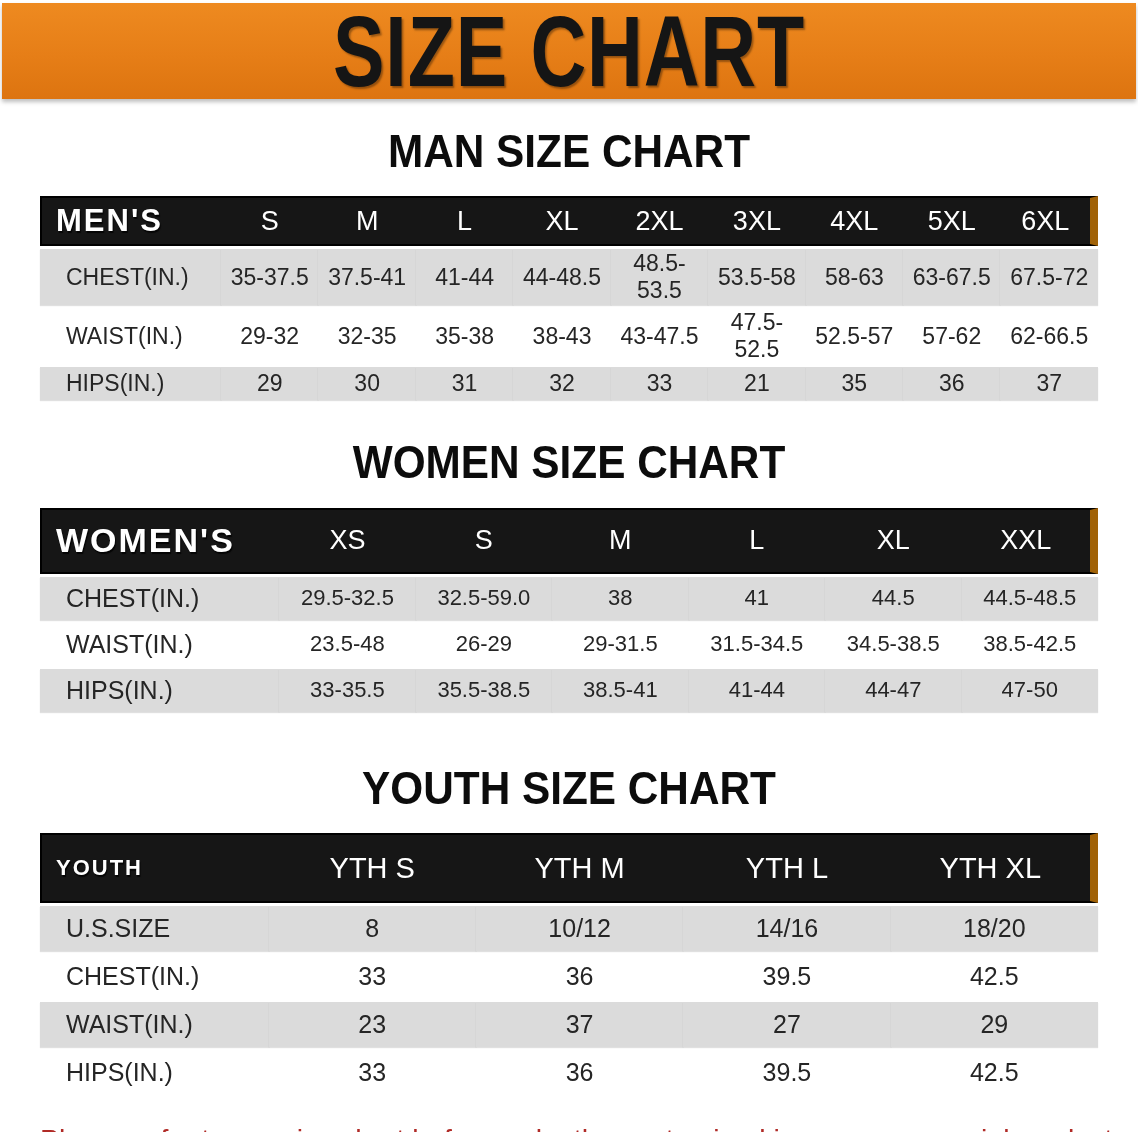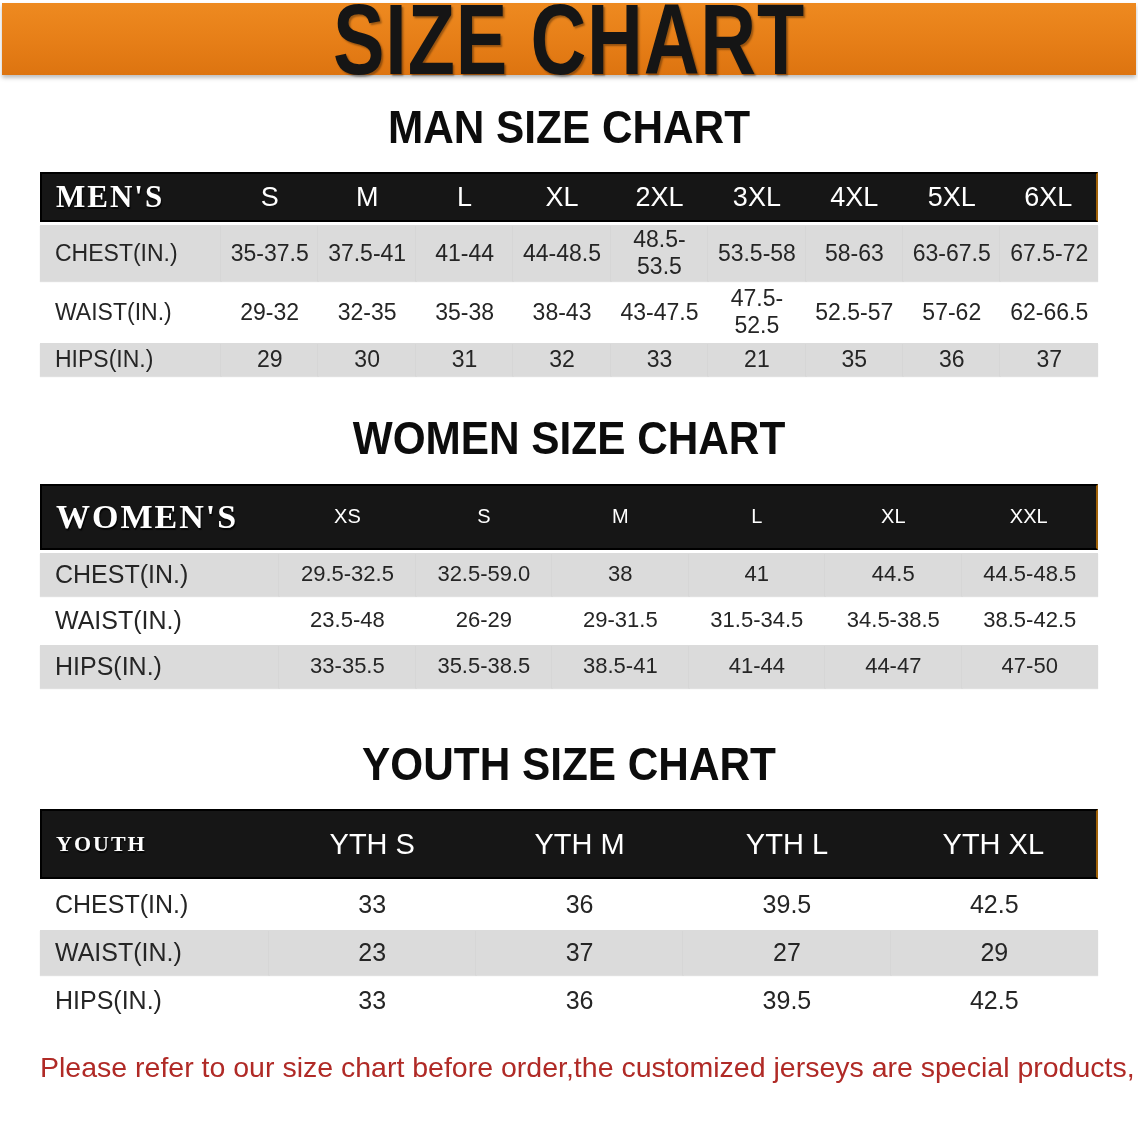--- a/index.html
+++ b/index.html
@@ -2,21 +2,21 @@
 <html><head>
 <meta charset="utf-8">
 <style>
   html,body{margin:0;padding:0;}
   body{
     width:1138px;height:1132px;overflow:hidden;background:#ffffff;
     font-family:"Liberation Sans", sans-serif;
   }
   
   .banner{
-    height:72px;margin:3px 2px 0 2px;
+    height:96px;margin:3px 2px 0 2px;
     background:linear-gradient(180deg,#ee8a20 0%,#e67e17 55%,#dd7410 100%);
     display:flex;align-items:center;justify-content:center;
     box-shadow:0 3px 4px rgba(0,0,0,0.25);
   }
   .banner-title{
     font-size:92px;font-weight:bold;color:#151515;
     letter-spacing:1px;line-height:1;
     transform:scale(0.84,1.08);
     text-shadow:2px 2px 2px rgba(0,0,0,0.35);
     white-space:nowrap;
@@ -32,42 +32,42 @@
   .heading-youth{margin-top:47px;}
   
   .size-table{
     width:1058px;margin:15px auto 0 auto;
     border-collapse:separate;border-spacing:0 3px;
     table-layout:fixed;
   }
   .band th{
     background:#161616;color:#ffffff;border-top:2px solid #000;border-bottom:2px solid #000;
   }
-  .band th:first-child{border-left:2px solid #000;font-family:Liberation Serif, serif;}
-  .band th:last-child{border-right:2px solid #a16207;}
+  .band th:first-child{border-left:2px solid #000;}
+  .band th:last-child{border-right:8px solid #a16207;}
   .band-label{
     text-align:left;padding-left:14px;font-weight:bold;letter-spacing:2px;
     font-size:31px;white-space:nowrap;
     text-shadow:1px 2px 1px rgba(0,0,0,0.8);
   }
   .size-h{font-weight:normal;font-size:27px;text-align:center;}
   .row td{color:#252525;text-align:center;}
-  .row-label{text-align:left !important;padding-left:15px;color:#1c1c1c;white-space:nowrap;}
+  .row-label{text-align:left !important;padding-left:26px;color:#1c1c1c;white-space:nowrap;}
   .row.gray td{background:#dbdbdb;box-shadow:0 1px 1px rgba(0,0,0,0.12);}
   .row.white td{background:#ffffff;}
   
   .men-table th{height:44px;}
   .men-table td{height:31px;font-size:23px;}
   .men-table .row-label{font-size:23px;}
   .men-table th:first-child,.men-table td:first-child{width:15.5%;}
   
   .women-table th{height:60px;}
   .women-table td{height:41px;font-size:22px;}
   .women-table .band-label{font-size:34px;}
-  .women-table .size-h{font-size:20px;}
+  .women-table .size-h{font-size:27px;}
   .women-table .row-label{font-size:25px;}
   .women-table th:first-child,.women-table td:first-child{width:21%;}
   
   .youth-table th{height:64px;}
   .youth-table td{height:43px;font-size:25px;}
   .youth-table .band-label{font-size:22px;}
   .youth-table .size-h{font-size:29px;text-align:center;}
   .youth-table .row-label{font-size:25px;}
   .youth-table th:first-child,.youth-table td:first-child{width:20%;}
   
@@ -195,20 +195,27 @@
       <thead>
         <tr class="band">
           <th class="band-label">YOUTH</th>
           <th class="size-h">YTH S</th>
           <th class="size-h">YTH M</th>
           <th class="size-h">YTH L</th>
           <th class="size-h">YTH XL</th>
         </tr>
       </thead>
       <tbody>
+        <tr class="row gray">
+          <td class="row-label">U.S.SIZE</td>
+          <td>8</td>
+          <td>10/12</td>
+          <td>14/16</td>
+          <td>18/20</td>
+        </tr>
         <tr class="row white">
           <td class="row-label">CHEST(IN.)</td>
           <td>33</td>
           <td>36</td>
           <td>39.5</td>
           <td>42.5</td>
         </tr>
         <tr class="row gray">
           <td class="row-label">WAIST(IN.)</td>
           <td>23</td>

